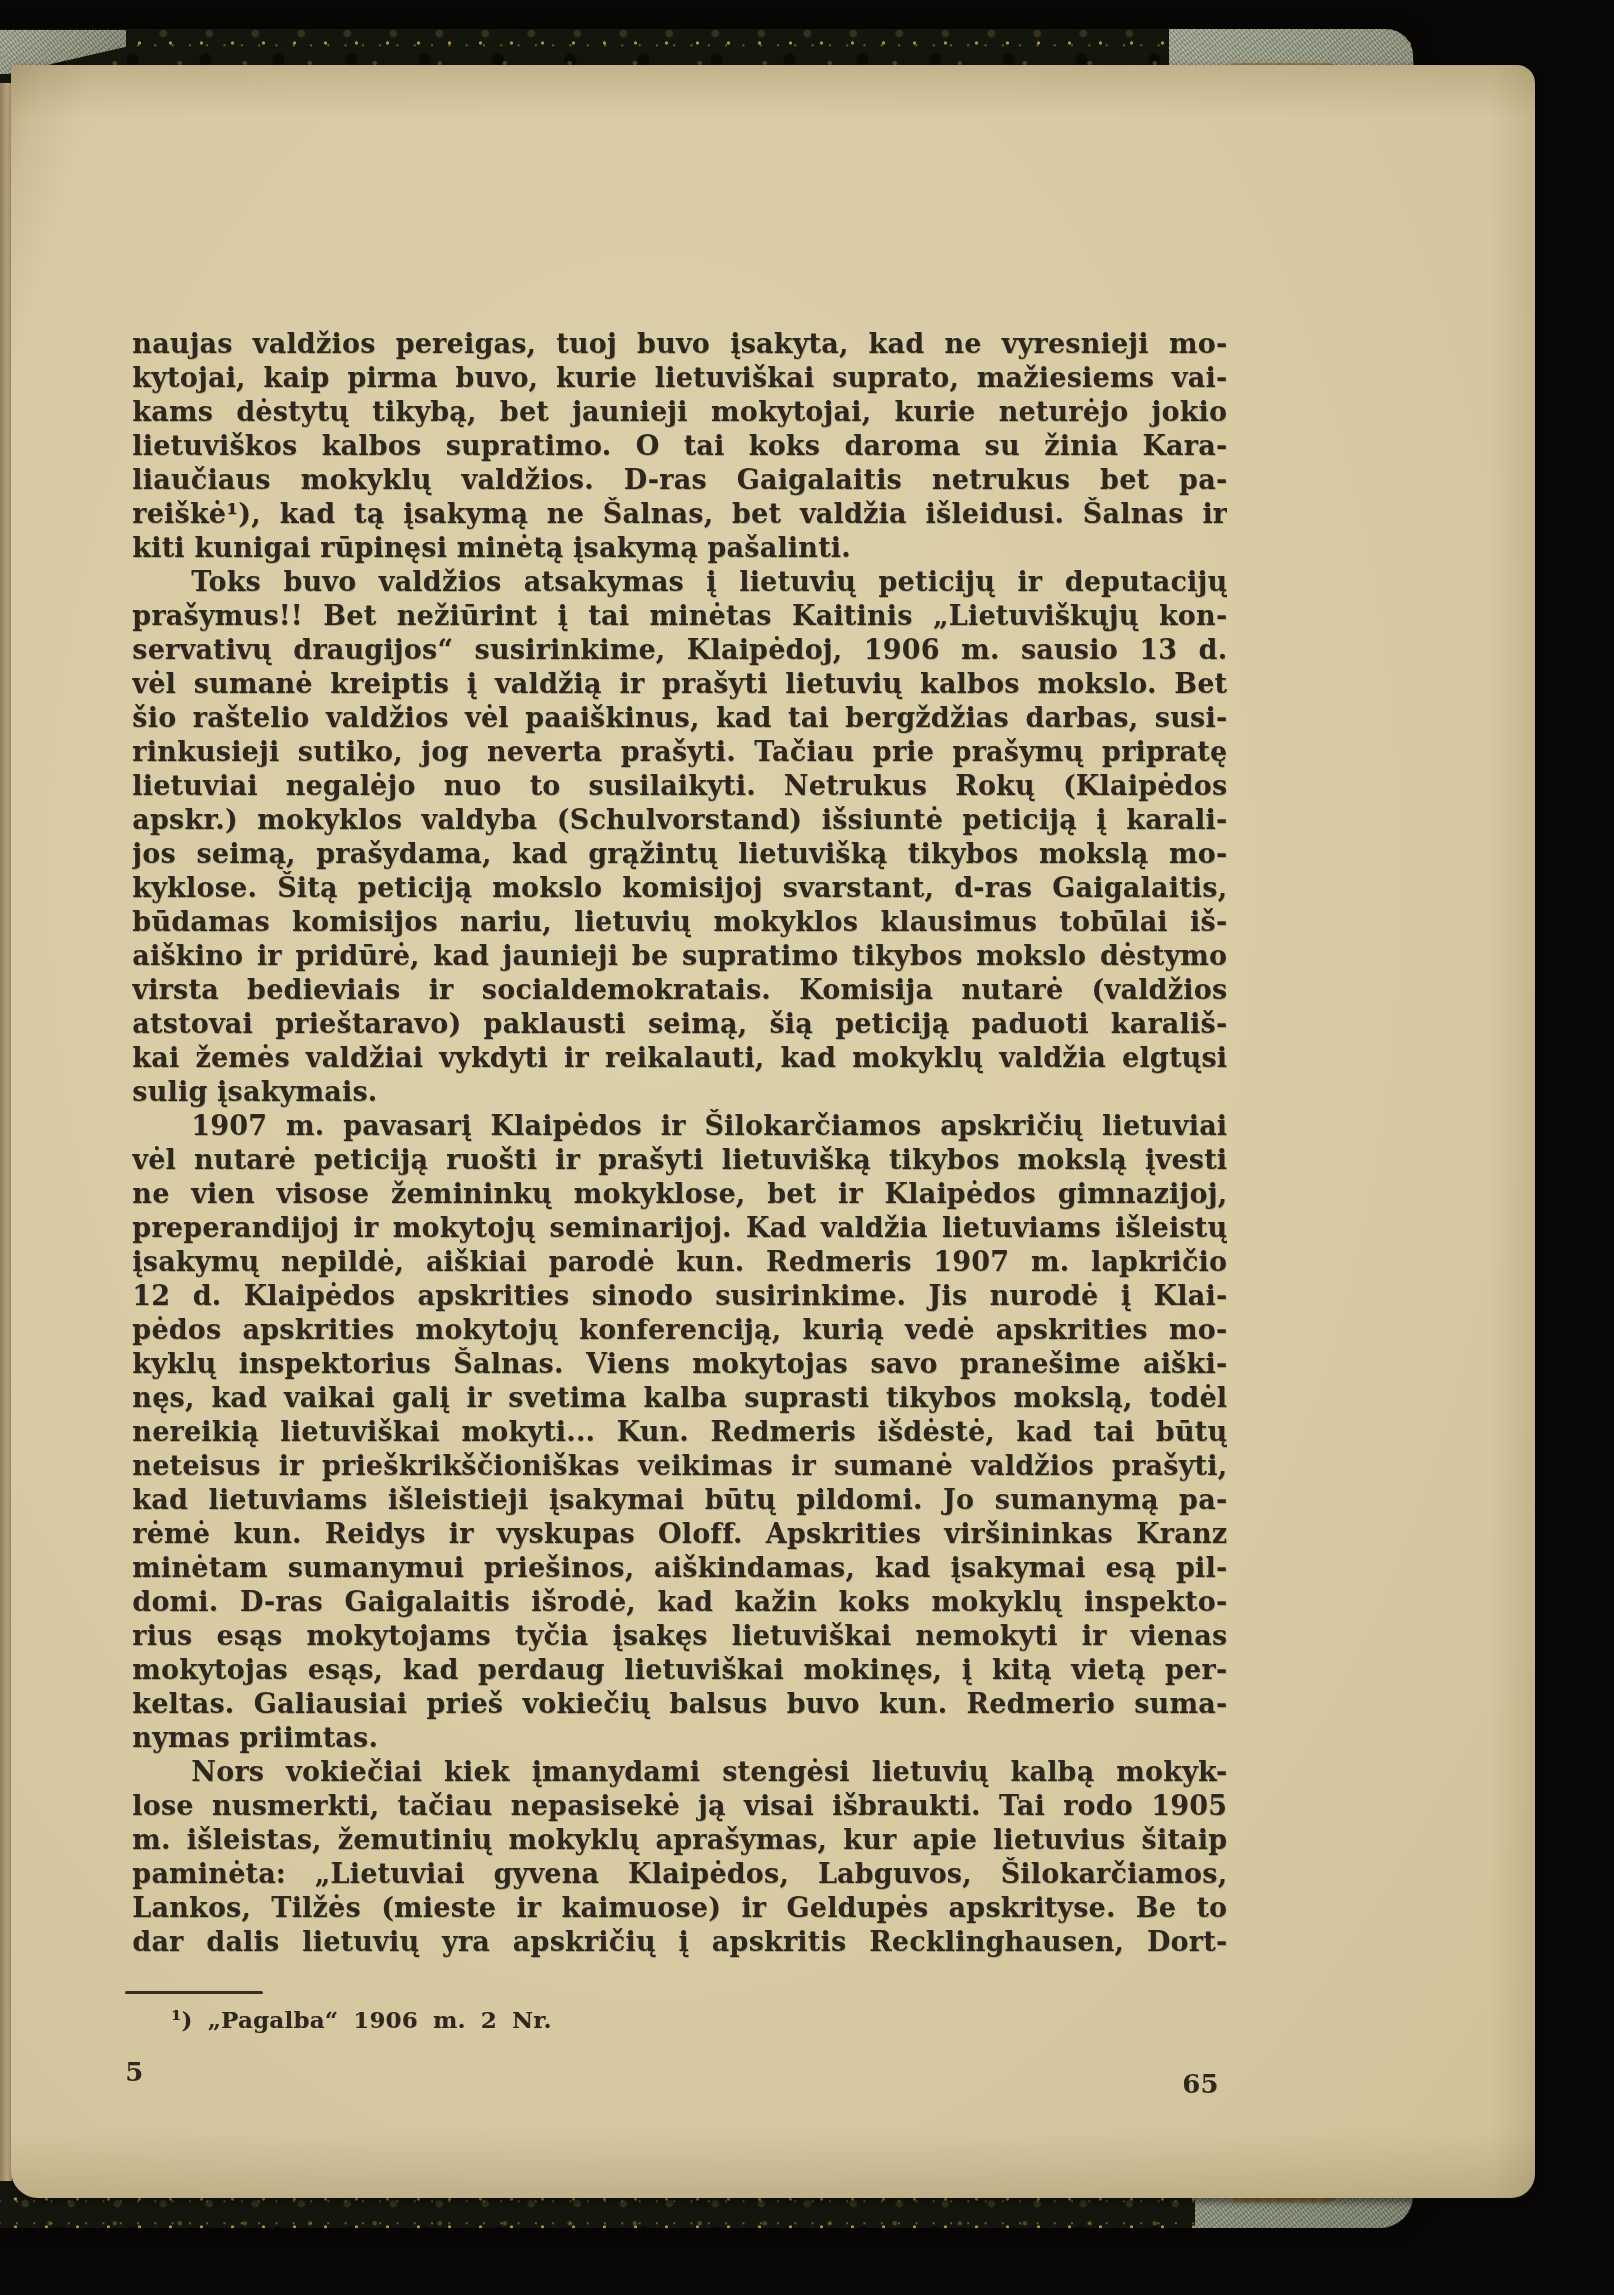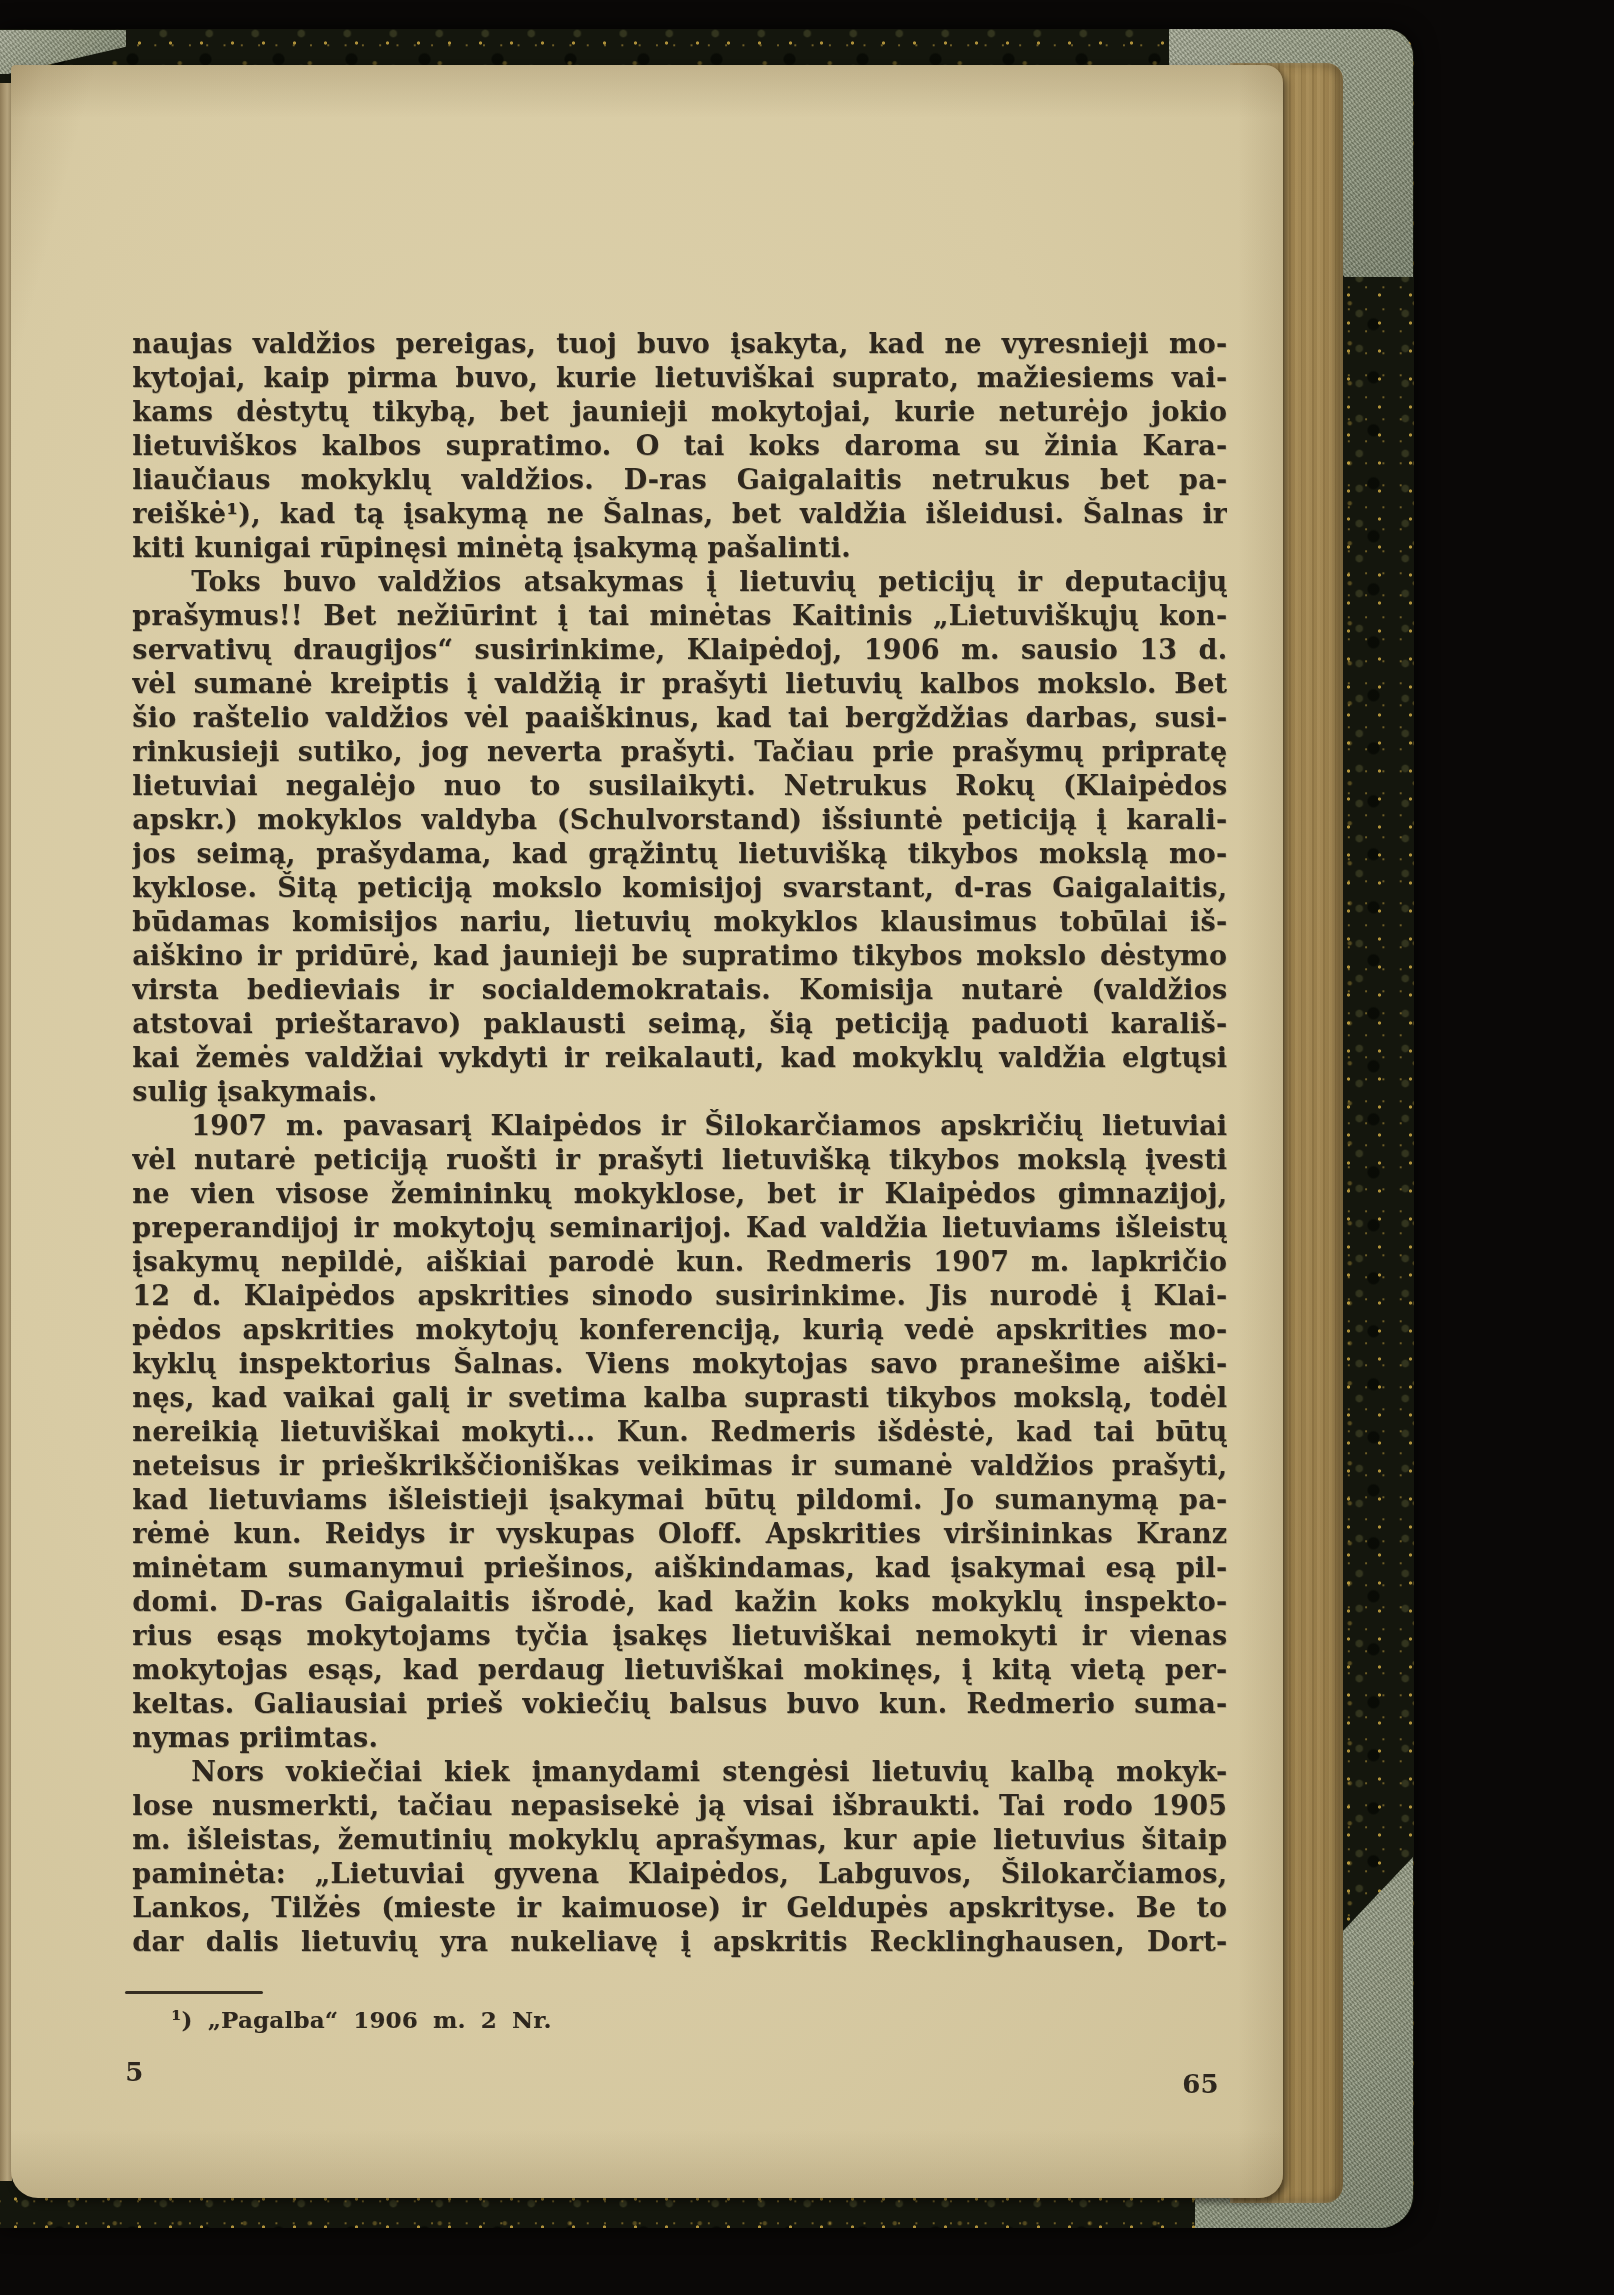--- a/index.html
+++ b/index.html
@@ -54,21 +54,21 @@
     border-radius:0 16.5px 18px 0;
     box-shadow:inset -6px 0 10.5px rgba(40,30,15,.45), inset 3px 0 4.5px rgba(255,245,215,.35);
   }
   
   .endpaper{
     position:absolute;left:0;top:83px;width:12px;height:2098px;
     background:linear-gradient(90deg,#8f7c58,#b7a57e 60%,#a6936c);
   }
   
   .page{
-    position:absolute;left:11.3px;top:65px;width:1272px;height:2133px;
+    position:absolute;left:11.3px;top:65px;width:1524px;height:2133px;
     border-radius:4.5px 18px 24px 27px;
     background:
       linear-gradient(105deg, rgba(125,100,60,.30) 0px, rgba(125,100,60,.12) 34px, rgba(125,100,60,0) 83px),
       linear-gradient(180deg, rgba(110,88,50,.22) 0px, rgba(110,88,50,0) 53px),
       linear-gradient(0deg, rgba(110,88,50,.20) 0px, rgba(110,88,50,0) 68px),
       linear-gradient(270deg, rgba(110,88,50,.16) 0px, rgba(110,88,50,0) 45px),
       radial-gradient(ellipse at 42% 38%, #ddd1ac 0%, #d8cba4 55%, #cfc198 100%);
     box-shadow:3px 3.8px 7.5px rgba(10,8,4,.55);
   }
   
@@ -161,20 +161,20 @@
       <div class="tline">domi. D-ras Gaigalaitis išrodė, kad kažin koks mokyklų inspekto-</div>
       <div class="tline">rius esąs mokytojams tyčia įsakęs lietuviškai nemokyti ir vienas</div>
       <div class="tline">mokytojas esąs, kad perdaug lietuviškai mokinęs, į kitą vietą per-</div>
       <div class="tline">keltas. Galiausiai prieš vokiečių balsus buvo kun. Redmerio suma-</div>
       <div class="tline pend">nymas priimtas.</div>
       <div class="tline ind">Nors vokiečiai kiek įmanydami stengėsi lietuvių kalbą mokyk-</div>
       <div class="tline">lose nusmerkti, tačiau nepasisekė ją visai išbraukti. Tai rodo 1905</div>
       <div class="tline">m. išleistas, žemutinių mokyklų aprašymas, kur apie lietuvius šitaip</div>
       <div class="tline">paminėta: „Lietuviai gyvena Klaipėdos, Labguvos, Šilokarčiamos,</div>
       <div class="tline">Lankos, Tilžės (mieste ir kaimuose) ir Geldupės apskrityse. Be to</div>
-      <div class="tline">dar dalis lietuvių yra nukeliavę į apskritis Recklinghausen, Dort-</div>
+      <div class="tline">dar dalis lietuvių yra apskričių į apskritis Recklinghausen, Dort-</div>
     </div>
   <div class="footnote-rule"></div>
   <div class="footnote">¹) „Pagalba“ 1906 m. 2 Nr.</div>
   <div class="sig-mark">5</div>
   <div class="page-num">65</div>
 </div>
 
 
 </body></html>

